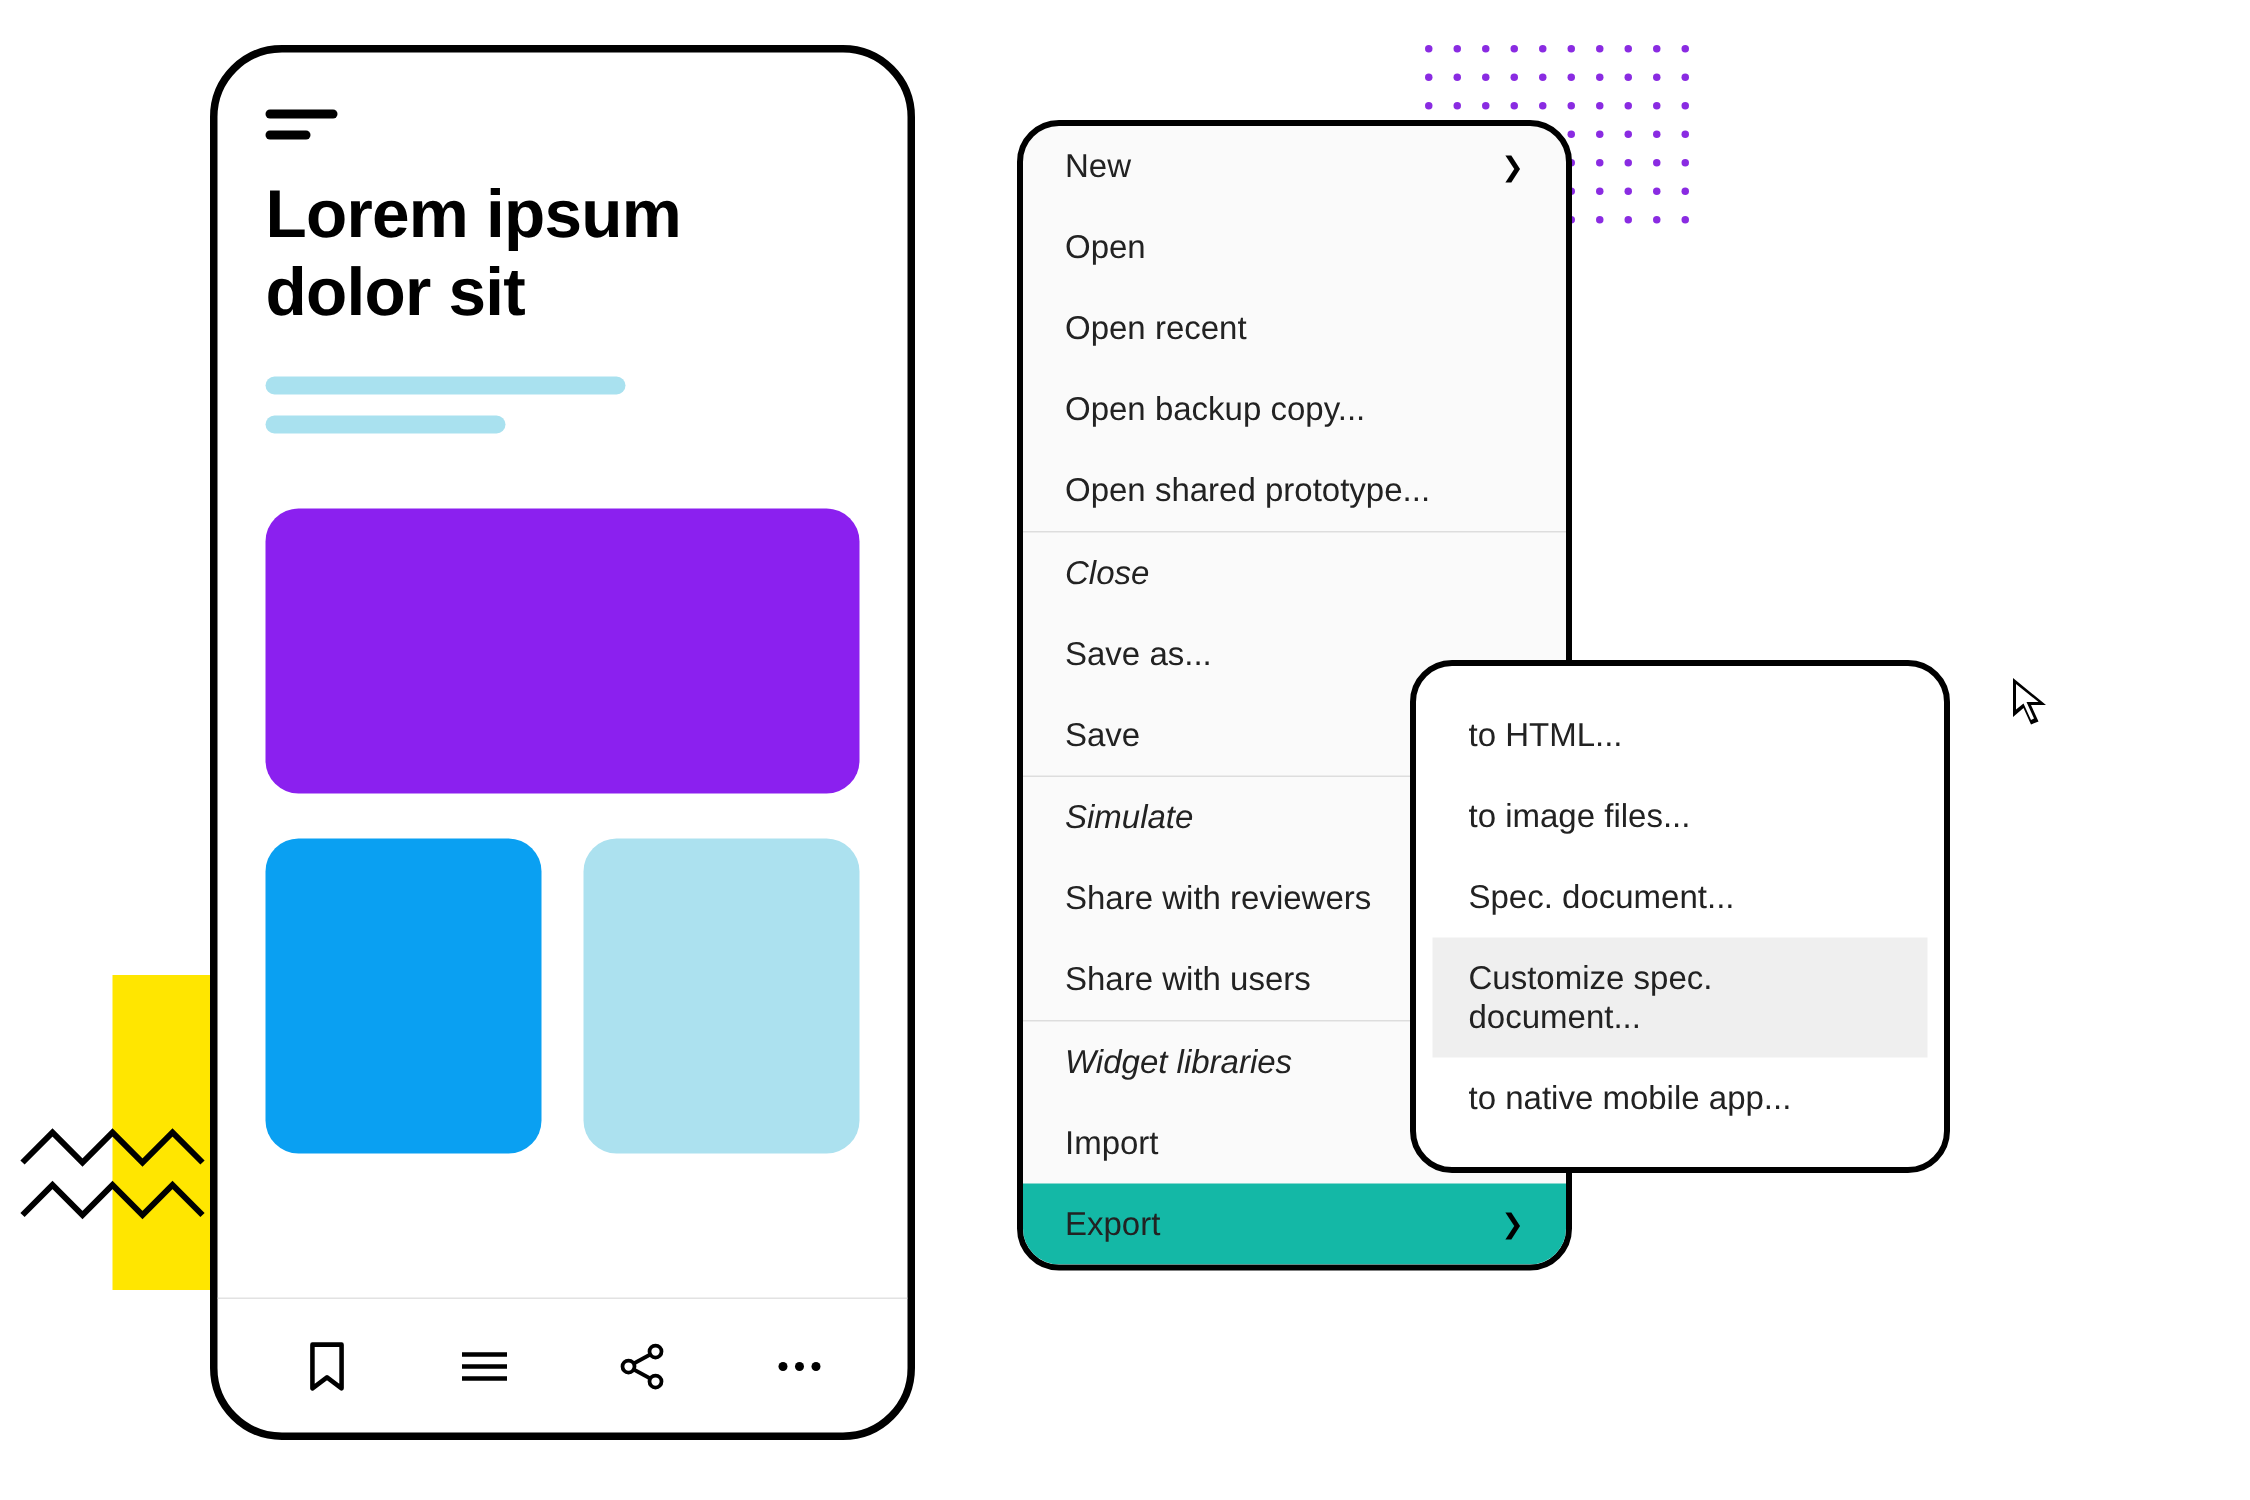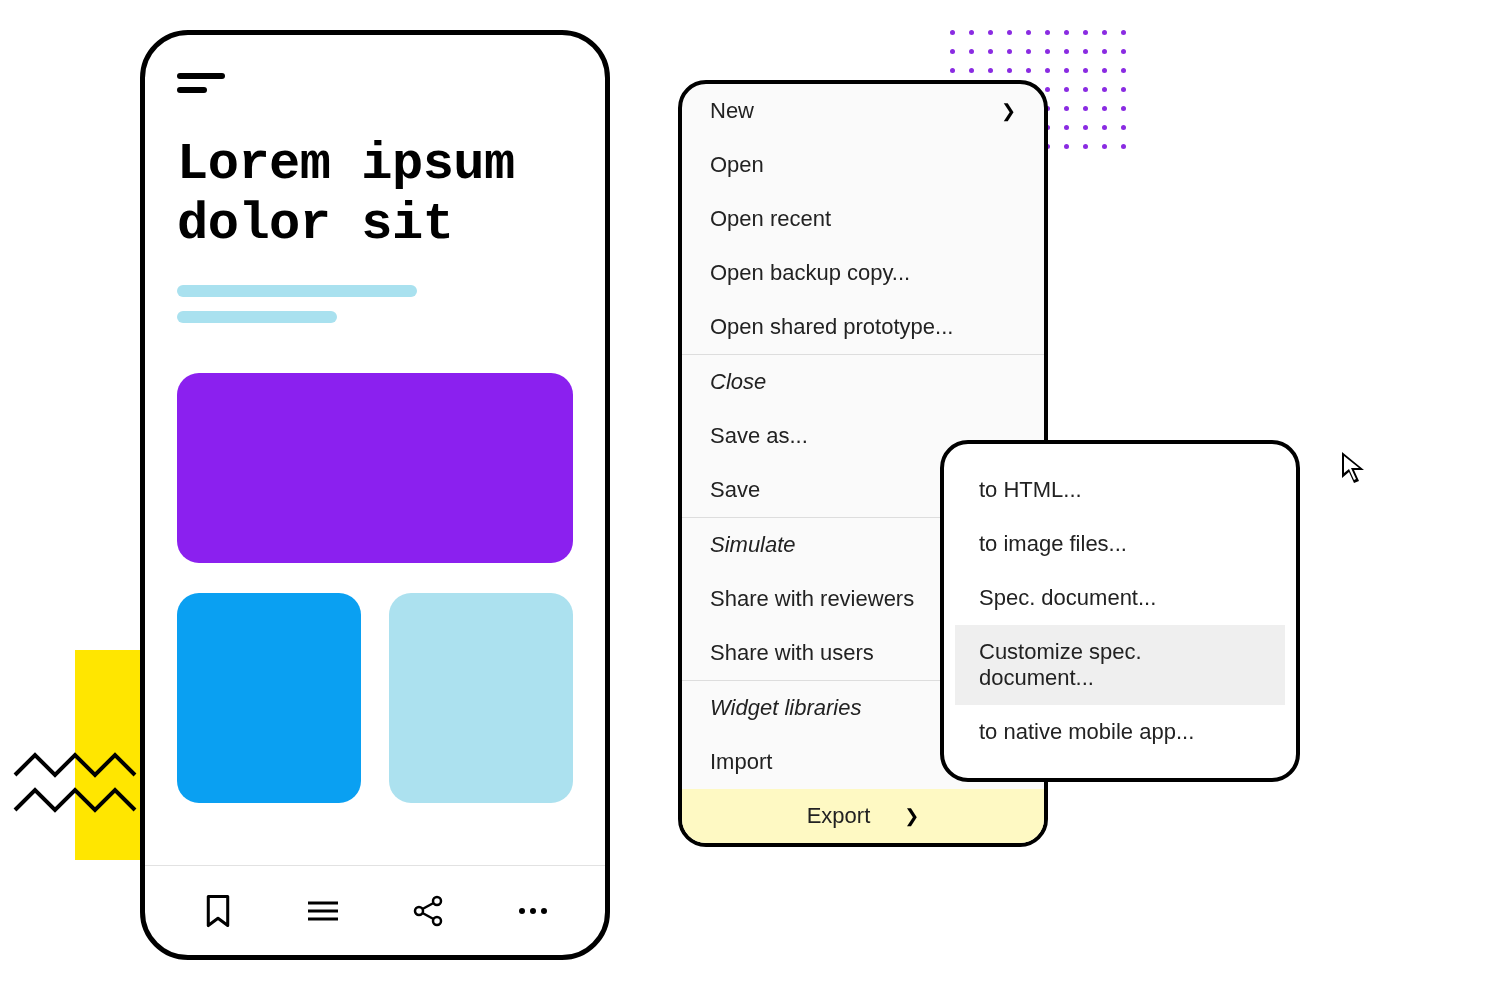--- a/index.html
+++ b/index.html
@@ -13,38 +13,38 @@
   
   .deco-dots{position:absolute;left:950px;top:30px;display:grid;grid-template-columns:repeat(10,1fr);grid-template-rows:repeat(7,1fr);gap:14px;}
   .deco-dots span{width:5px;height:5px;border-radius:50%;background:#8a2be2;display:block;}
 
   
   .phone{position:absolute;left:140px;top:30px;width:470px;height:930px;border:5px solid #000;border-radius:48px;background:#fff;overflow:hidden;}
   .phone-inner{position:absolute;inset:0;padding:38px 32px 0 32px;}
   .hamburger{width:48px;}
   .hamburger .bar1{height:6px;background:#000;border-radius:3px;margin-bottom:8px;width:48px;}
   .hamburger .bar2{height:6px;background:#000;border-radius:3px;width:30px;}
-  .headline{margin-top:42px;font-weight:800;font-size:52px;line-height:1.15;letter-spacing:-0.5px;font-family:Liberation Mono, monospace;}
+  .headline{margin-top:24px;font-weight:800;font-size:45px;line-height:1.15;letter-spacing:-0.5px;}
   .subtitle-lines{margin-top:30px;}
   .subtitle-lines .l1{height:12px;width:240px;background:#a9e1ef;border-radius:6px;margin-bottom:14px;}
   .subtitle-lines .l2{height:12px;width:160px;background:#a9e1ef;border-radius:6px;}
   .card-big{margin-top:50px;width:100%;height:190px;background:#8b20ef;border-radius:22px;}
   .card-row{margin-top:30px;display:flex;gap:28px;}
   .card-small{flex:1;height:210px;border-radius:22px;}
   .card-small.blue{background:#0aa0f2;}
   .card-small.lightblue{background:#ace1ef;}
   .phone-toolbar{position:absolute;left:0;right:0;bottom:0;height:90px;border-top:1px solid #e2e2e2;display:flex;align-items:center;justify-content:space-around;padding:0 20px;}
   .tool-icon{width:36px;height:36px;display:flex;align-items:center;justify-content:center;}
 
   
   .menu{position:absolute;left:678px;top:80px;width:370px;border:4px solid #000;border-radius:28px;background:#fafafa;overflow:hidden;}
   .menu ul{list-style:none;margin:0;padding:0;}
   .menu li{padding:14px 28px;font-size:22px;color:#222;display:flex;align-items:center;justify-content:space-between;cursor:default;gap:34px;}
   .menu li.sep{border-top:1px solid #ddd;font-style:italic;}
-  .menu li.active{background:#fef9c3;justify-content:center;}
+  .menu li.active{background:#14b8a6;}
   .chev{font-size:18px;color:#000;}
 
   
   .submenu{position:absolute;left:940px;top:440px;width:360px;border:4px solid #000;border-radius:28px;background:#fff;overflow:hidden;}
   .submenu ul{list-style:none;margin:11px;padding:8px 0;}
   .submenu li{padding:14px 24px;font-size:22px;color:#222;cursor:default;}
   .submenu li.hover{background:#efefef;}
 
   
   .cursor{position:absolute;left:1340px;top:450px;}

